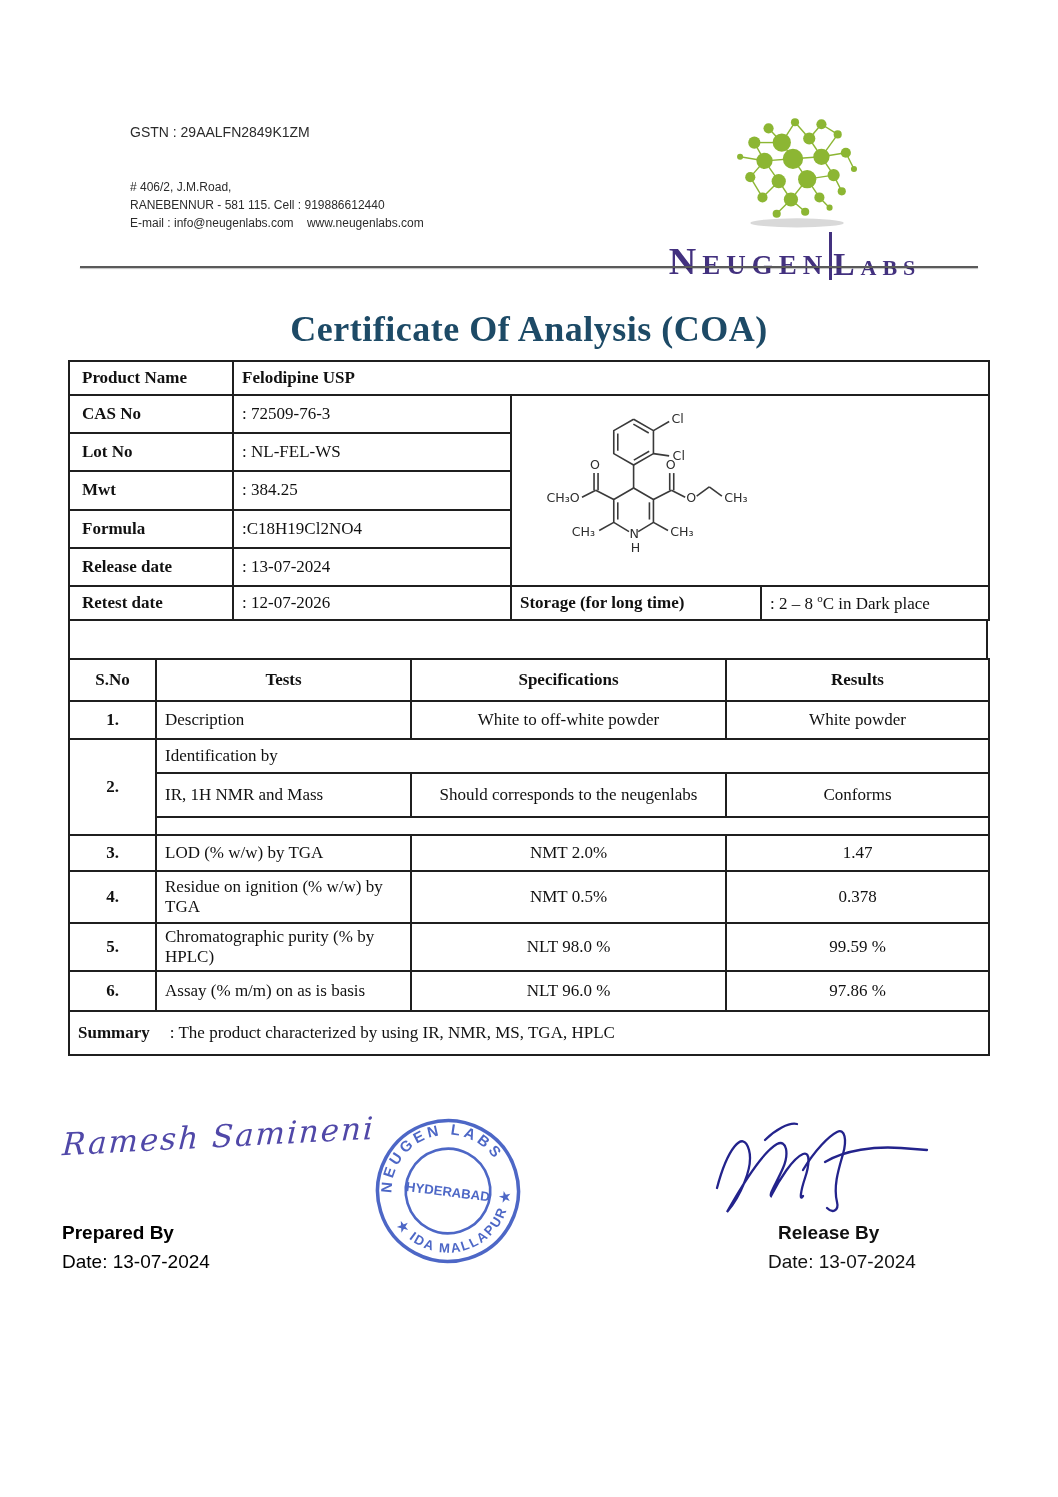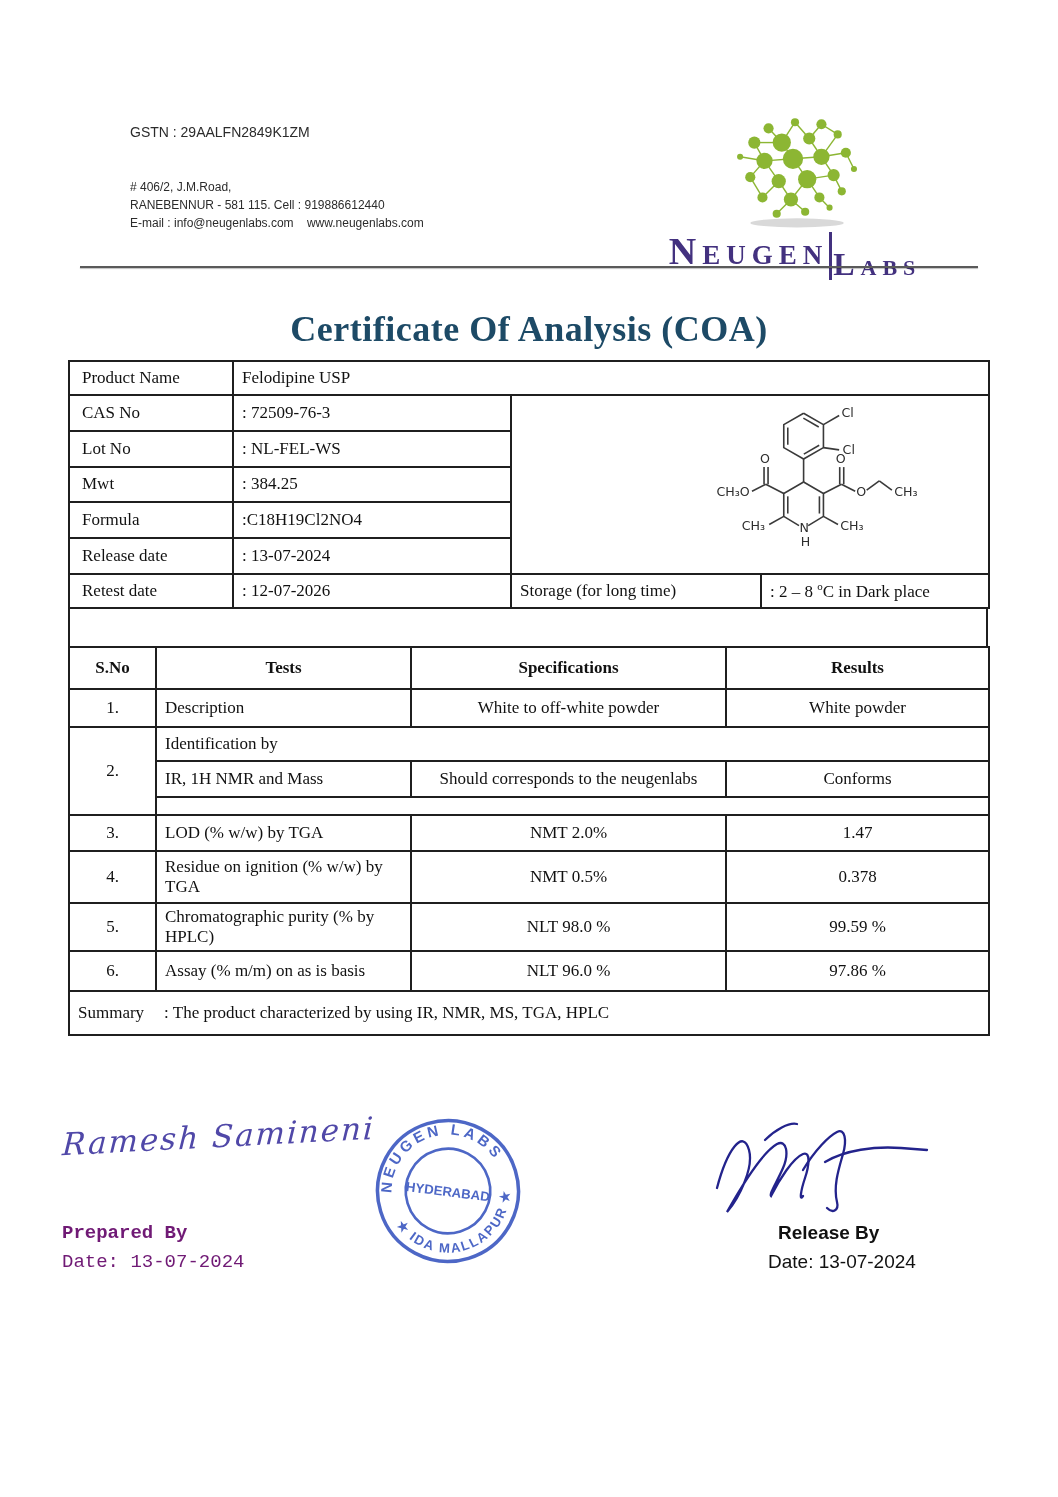--- a/index.html
+++ b/index.html
@@ -6,52 +6,52 @@
   body { background:#e8e8e8; font-family:"Liberation Serif", serif; }
   .page { position:relative; width:1058px; height:1497px; background:#ffffff; margin:0 auto; overflow:hidden; }
 
   
   .gstn { position:absolute; left:130px; top:124px; font-family:"Liberation Sans", sans-serif; font-size:14px; color:#2b2b2b; }
   .address { position:absolute; left:130px; top:178px; font-family:"Liberation Sans", sans-serif; font-size:12px; color:#2b2b2b; line-height:18px; }
   .keep-spaces { white-space:pre-wrap; }
 
   .logo-wrap { position:absolute; left:645px; top:108px; width:300px; }
   .logo-sphere { display:block; margin:0 auto; }
-  .logo-word { display:flex; align-items:flex-start; justify-content:center; margin-top:2px; color:#43317f; font-family:"Liberation Serif", serif; font-weight:bold; font-variant:small-caps; }
+  .logo-word { display:flex; align-items:flex-end; justify-content:center; margin-top:2px; color:#43317f; font-family:"Liberation Serif", serif; font-weight:bold; font-variant:small-caps; }
   .logo-word .w1 { font-size:38px; letter-spacing:6px; line-height:38px; }
   .logo-divider { width:3px; background:#43317f; height:48px; margin:0 1px; }
   .logo-word .w2 { font-size:32px; letter-spacing:6px; line-height:32px; margin-top:16px; }
 
   .header-rule { position:absolute; left:80px; top:266px; width:898px; border-top:2px solid #5a5a5a; box-shadow:0 1px 1px rgba(0,0,0,.25); }
 
   .doc-title { position:absolute; left:0; top:308px; width:100%; text-align:center; font-size:36px; font-weight:bold; color:#1d4a66; letter-spacing:.5px; }
 
   
   .tables { position:absolute; left:68px; top:360px; width:920px; }
   table { width:100%; border-collapse:collapse; table-layout:fixed; }
   td { border:2px solid #1f1f1f; font-size:17px; color:#111; padding:2px 8px; vertical-align:middle; }
-  .b { font-weight:normal; }
+  .b { font-weight:bold; }
   .c { text-align:center; }
   .ptable td { height:34px; }
   .ptable .lbl { padding-left:12px; }
-  .struct-cell { padding:0; text-align:right; }
+  .struct-cell { padding:6px; text-align:left; }
   .spacer-row { height:37px; border-left:2px solid #1f1f1f; border-right:2px solid #1f1f1f; }
   .ttable .hdr td { height:42px; font-weight:bold; text-align:center; }
   .empty-sub td { height:18px; }
   .summary-row td { height:44px; }
   .summary-gap { margin-left:20px; }
   sup { font-size:11px; }
 
   
   .mol text { font-family:"DejaVu Sans", sans-serif; font-size:11px; fill:#2e2e2e; }
   .mol line, .mol polyline { stroke:#3a3a3a; stroke-width:1.4; fill:none; }
 
   
   .sig-left { position:absolute; left:62px; top:1118px; font-family:"DejaVu Serif", serif; font-style:italic; font-size:31px; color:#5048a8; transform:rotate(-3deg) skewX(-6deg); letter-spacing:2px; }
-  .prepared { position:absolute; left:62px; top:1222px; font-family:Liberation Mono, monospace; font-size:19px; color:#701a75; }
+  .prepared { position:absolute; left:62px; top:1222px; font-family:Liberation Sans, sans-serif; font-size:19px; color:#000000; }
   .checked  { position:absolute; left:768px; top:1222px; font-family:"Liberation Sans", sans-serif; font-size:19px; color:#111; }
   .sig-label { font-weight:bold; margin-bottom:7px; }
   .stamp-wrap { position:absolute; left:360px; top:1103px; }
   .stamp-wrap svg { opacity:.9; }
   .stamp text { font-family:"Liberation Sans", sans-serif; font-weight:bold; fill:#3a57c0; }
   .sig-right { position:absolute; left:705px; top:1110px; }
 </style>
 </head>
 <body>
 
@@ -243,21 +243,21 @@
       <tr style="height:38px">
         <td class="c b">1.</td>
         <td>Description</td>
         <td class="c">White to off-white powder</td>
         <td class="c">White powder</td>
       </tr>
       <tr style="height:34px">
         <td class="c b" rowspan="3">2.</td>
         <td colspan="3">Identification by</td>
       </tr>
-      <tr style="height:36px">
+      <tr style="height:44px">
         <td>IR, 1H NMR and Mass</td>
         <td class="c">Should corresponds to the neugenlabs</td>
         <td class="c">Conforms</td>
       </tr>
       <tr class="empty-sub">
         <td colspan="3"></td>
       </tr>
       <tr style="height:36px">
         <td class="c b">3.</td>
         <td>LOD (% w/w) by TGA</td>

